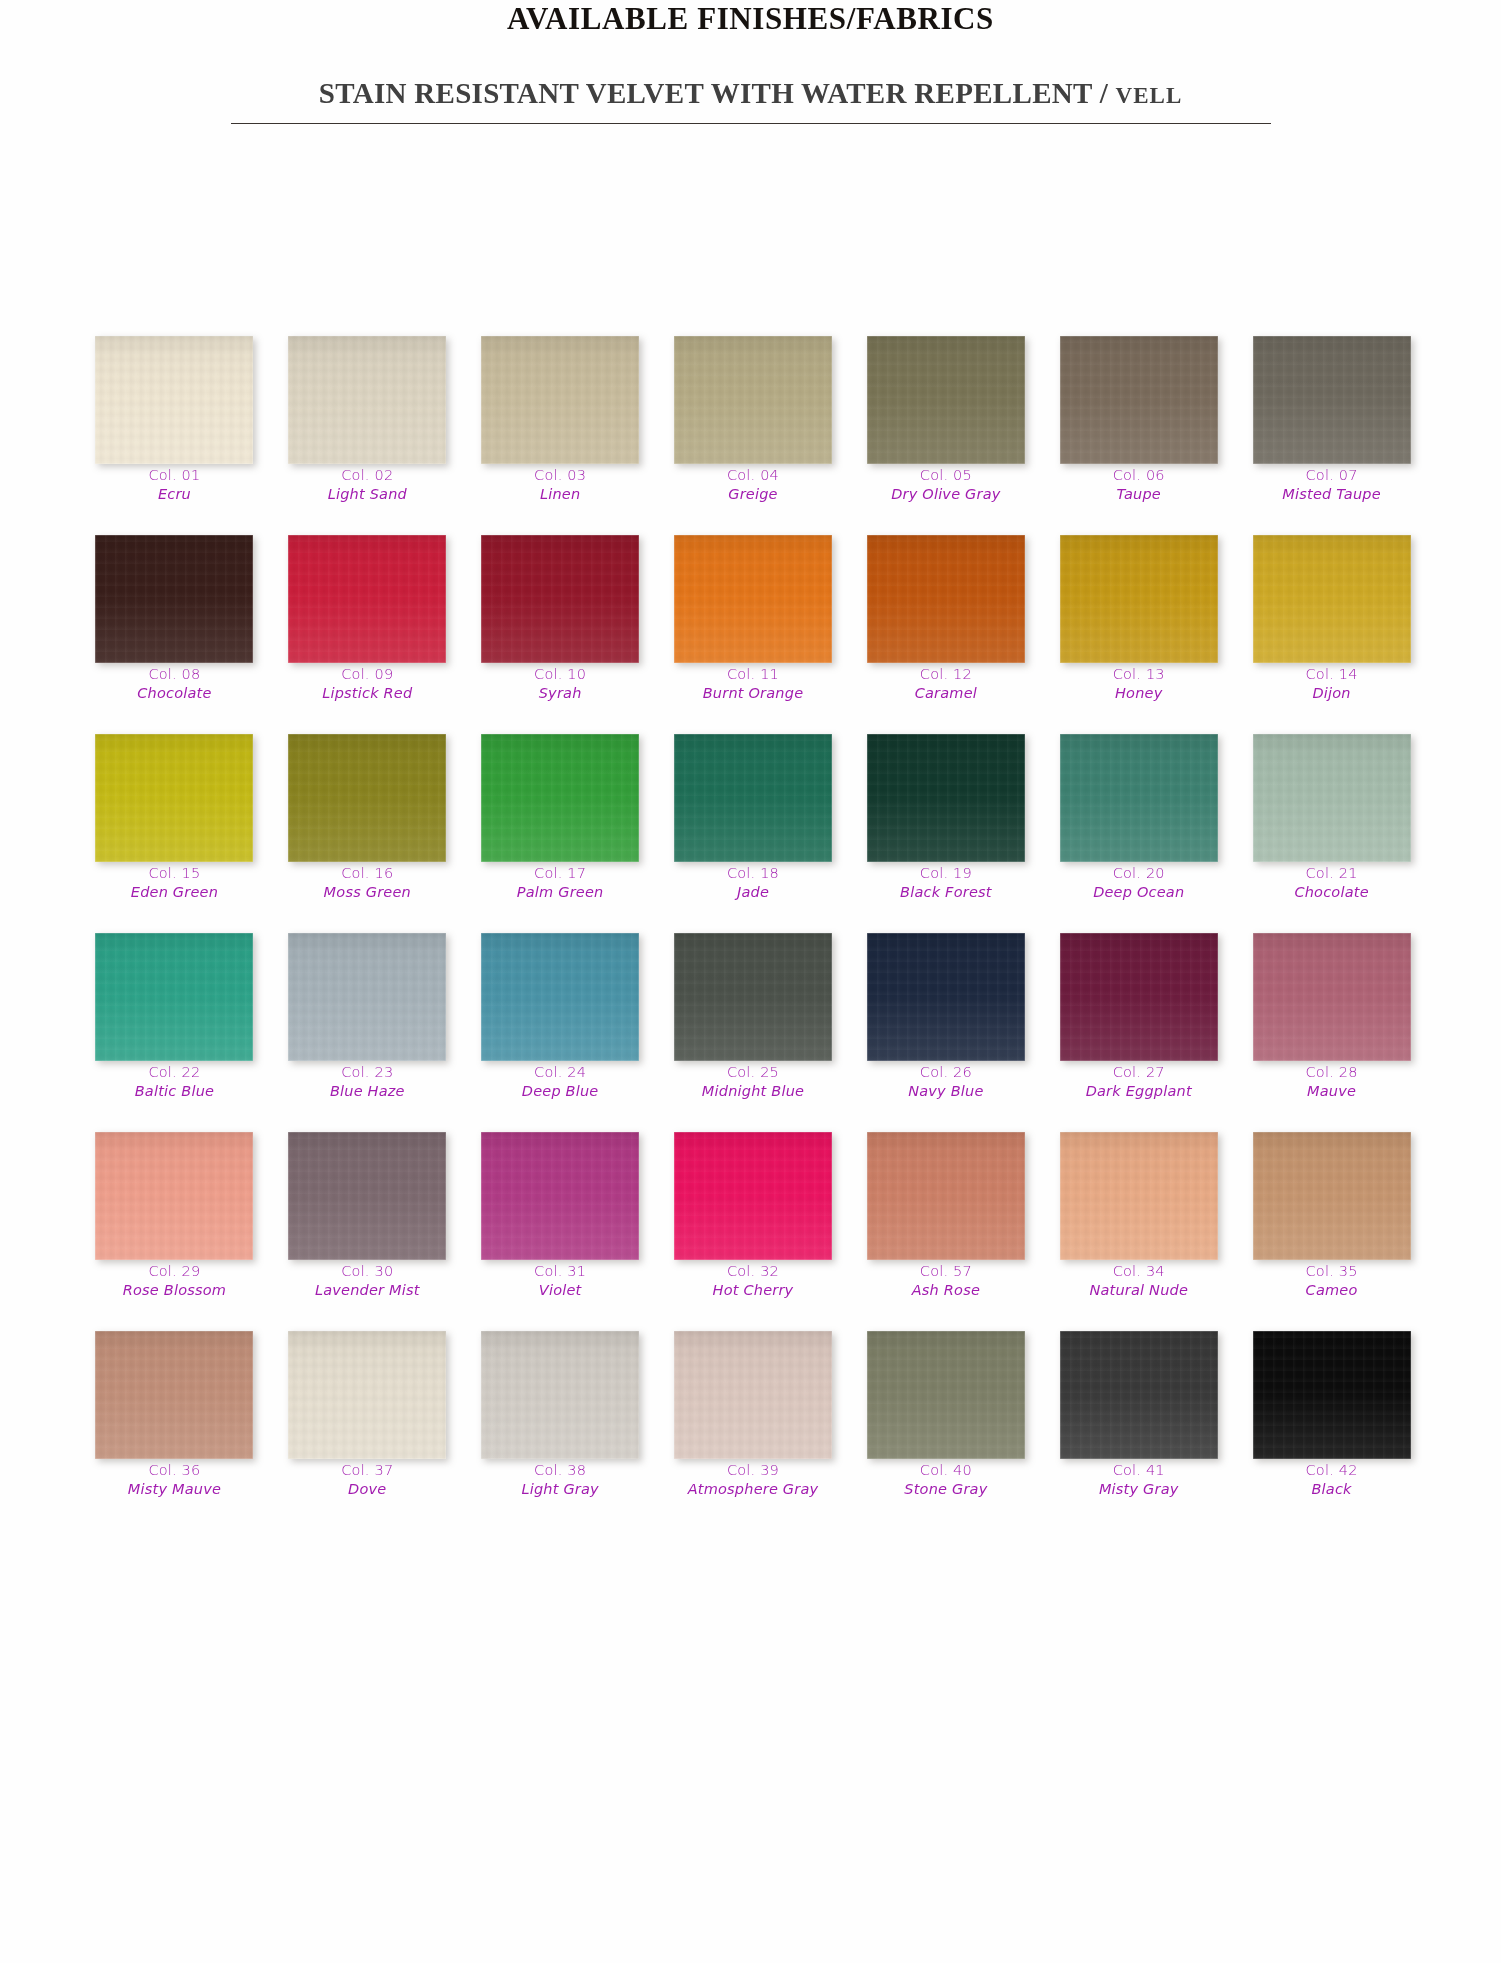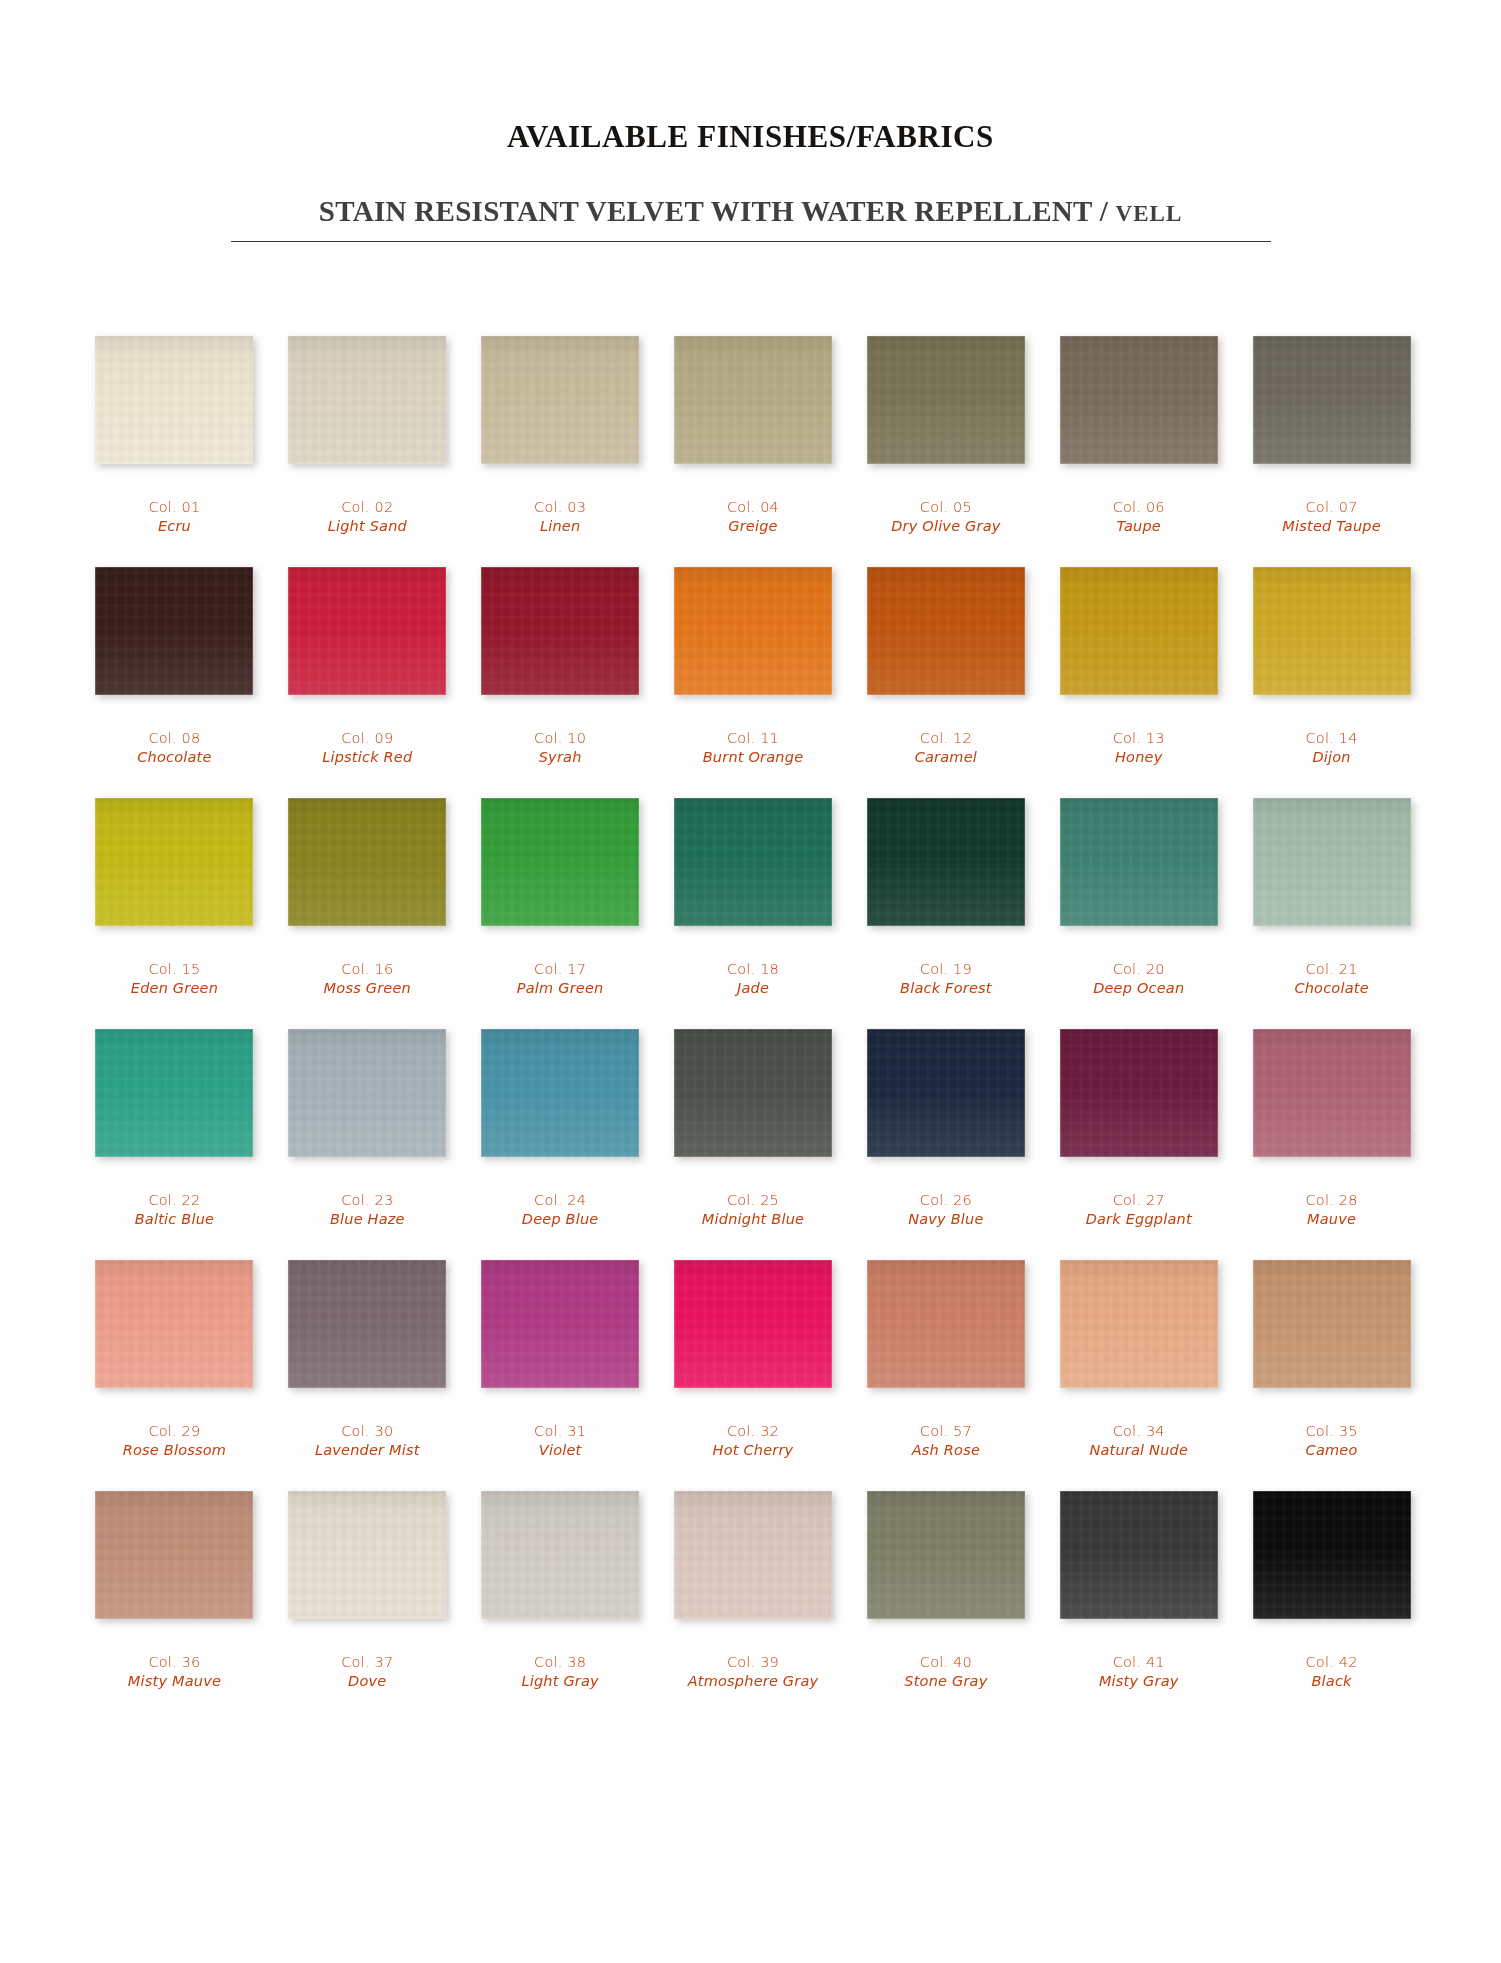--- a/index.html
+++ b/index.html
@@ -17,21 +17,20 @@
   }
 
   .page {
     position: absolute;
     inset: 0;
     background: #fefefe;
   }
 
   
   .header {
-    padding-top: 118px;
     text-align: center;
   }
   .main-title {
     font-family: "Liberation Serif", serif;
     font-weight: bold;
     font-size: 31px;
     letter-spacing: 0.6px;
     color: #16120f;
     margin: 0;
     line-height: 1.2;
@@ -114,23 +113,23 @@
         rgba(0,0,0,0.028) 6px,
         rgba(255,255,255,0.0) 10px),
       repeating-linear-gradient(0deg,
         rgba(255,255,255,0.03) 0px,
         rgba(0,0,0,0.018) 5px,
         rgba(255,255,255,0.0) 11px);
     pointer-events: none;
     opacity: 0.9;
   }
   .caption {
-    margin-top: 34px;
+    margin-top: 2px;
     text-align: center;
-    color: #c2410c;
+    color: #a21caf;
     font-family: "DejaVu Sans", sans-serif;
     font-weight: 300;
     font-size: 14.5px;
     line-height: 1.28;
     letter-spacing: 0.2px;
   }
   .caption .code { display: block; }
   .caption .name { display: block; white-space: nowrap; font-style: italic; }
 </style>
 </head>

